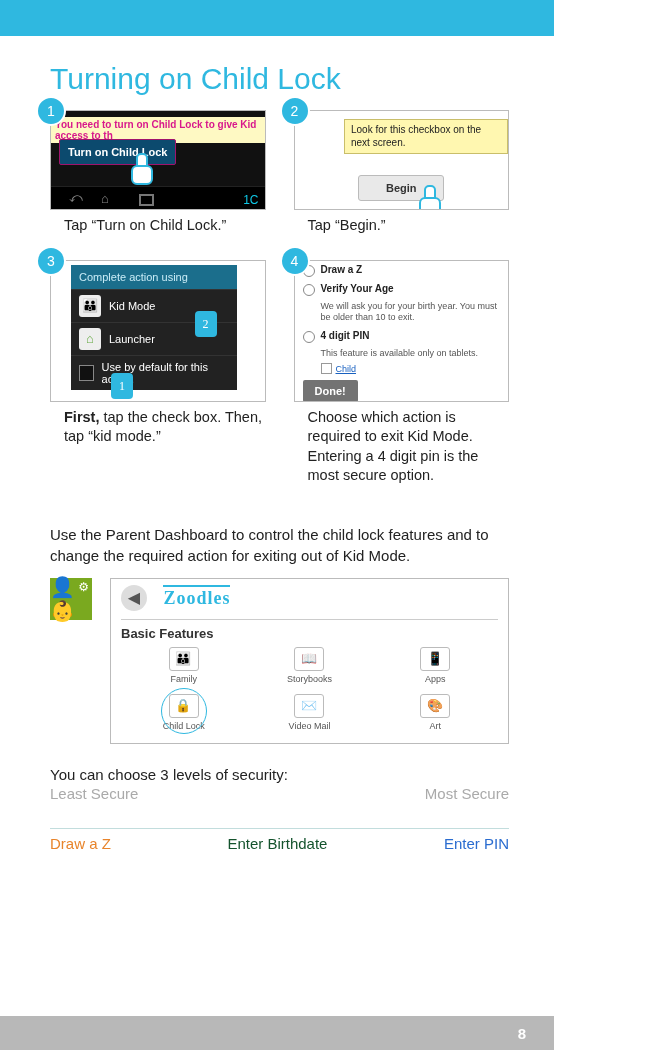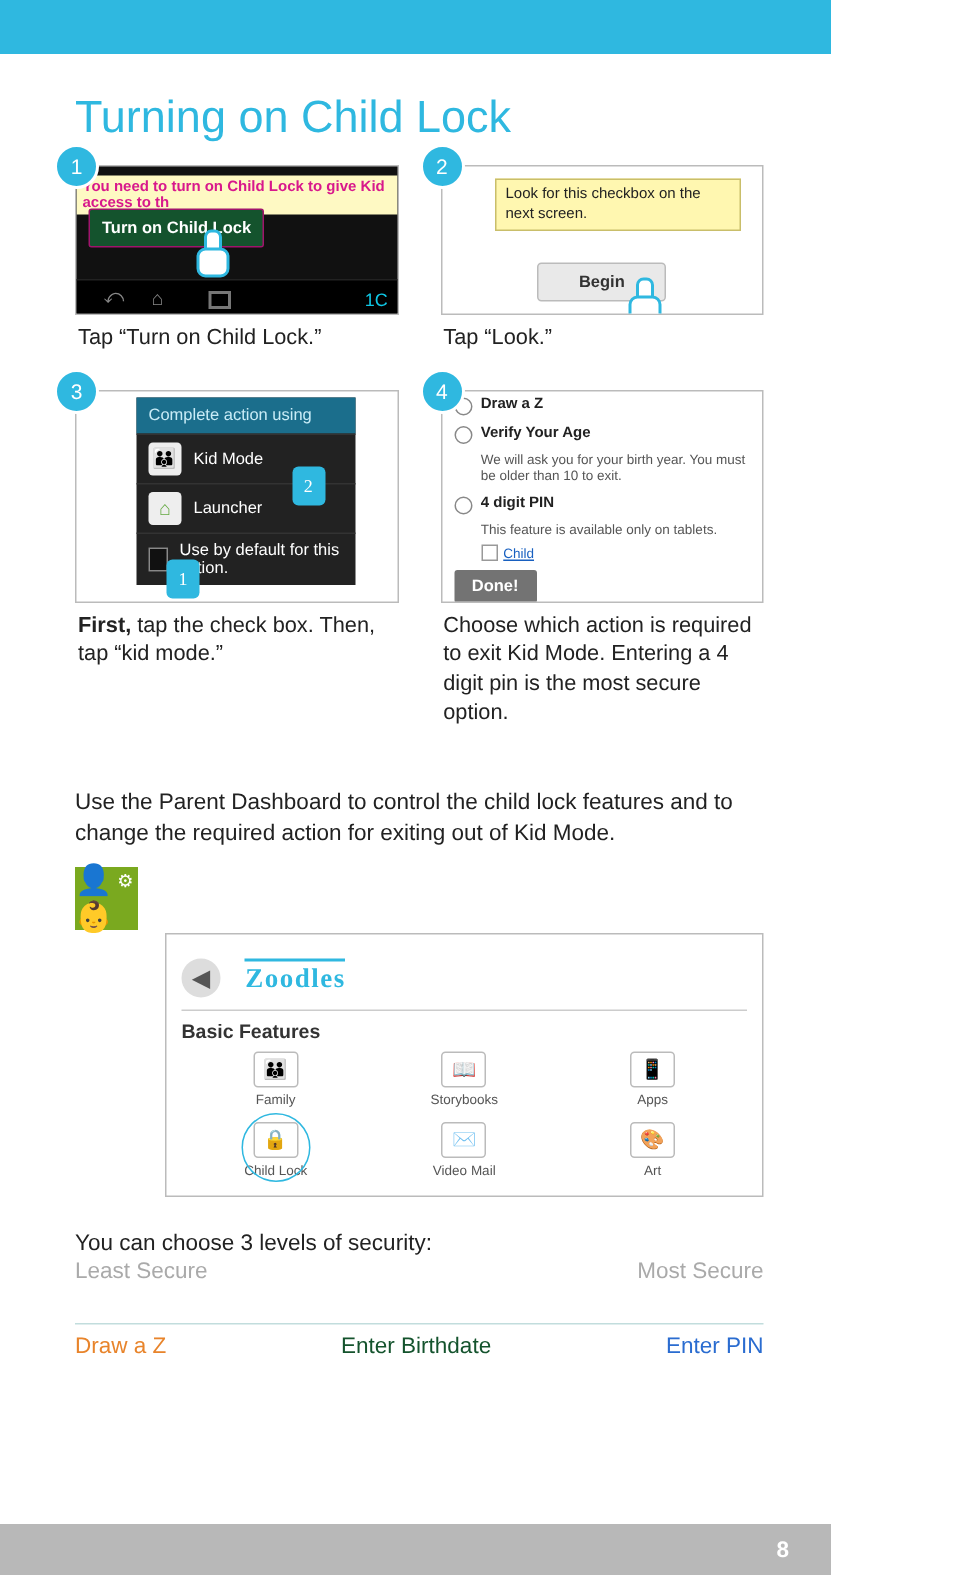--- a/index.html
+++ b/index.html
@@ -2,42 +2,42 @@
 <html><head>
 <meta charset="utf-8">
 <style>
   body { margin:0; font-family: Arial, Helvetica, sans-serif; color:#222; }
   .page { width:554px; height:1050px; position:relative; background:#fff; }
   .topbar { height:36px; background:#2fb8e0; }
   .content { padding: 18px 45px 0 50px; }
   .title { font-family: "Comic Sans MS", cursive, sans-serif; color:#2fb8e0; font-size:30px; margin: 8px 0 14px 0; font-weight:400; }
   .grid { display:grid; grid-template-columns: 1fr 1fr; column-gap: 28px; row-gap: 10px; }
   .thumb { border:1px solid #bbb; background:#fff; position:relative; height:98px; overflow:hidden; }
-  .caption { font-size:14.5px; line-height:1.35; margin:6px 2px 14px 2px; color:#222; }
+  .caption { font-size:14.5px; line-height:1.35; margin:6px 2px 14px 14px; color:#222; }
   .caption b { font-weight:700; }
   .badge { position:absolute; left:-14px; top:-14px; z-index:5; width:26px; height:26px; border-radius:50%; background:#2fb8e0; border:2px solid #fff; color:#fff; text-align:center; line-height:26px; font-size:14px; font-weight:400; }
   .cell { position:relative; }
 
   
   .t1 { background:#111; }
   .t1 .msg { position:absolute; left:0; right:0; top:6px; font-size:10px; color:#d8188c; font-weight:700; padding:2px 4px; background:#fef9c3; }
-  .t1 .btn { position:absolute; left:8px; top:28px; background:#14532d; color:#fff; font-size:11px; font-weight:700; padding:6px 8px; border:1px solid #a0146c; border-radius:2px; }
+  .t1 .btn { position:absolute; left:8px; top:28px; background:#0c4a6e; color:#fff; font-size:11px; font-weight:700; padding:6px 8px; border:1px solid #a0146c; border-radius:2px; }
   .t1 .navbar { position:absolute; left:0; right:0; bottom:0; height:22px; background:#000; border-top:1px solid #222; }
   .t1 .clock { position:absolute; right:6px; bottom:2px; color:#0fc8e6; font-size:12px; }
   .t1 .house { position:absolute; bottom:3px; left:50px; color:#888; font-size:13px; }
   .t1 .sq { position:absolute; bottom:3px; left:88px; width:11px; height:8px; border:2px solid #777; }
 
   
   .t2 { }
-  .t2 .tip { position:absolute; right:14px; top:8px; width:150px; background:#fff7b0; border:1px solid #c9be6a; padding:4px 6px; font-size:10px; line-height:1.25; }
+  .t2 .tip { position:absolute; right:0; top:8px; width:150px; background:#fff7b0; border:1px solid #c9be6a; padding:4px 6px; font-size:10px; line-height:1.25; }
   .t2 .begin { position:absolute; left:50%; transform:translateX(-50%); bottom:8px; width:84px; height:24px; background:#e9e9e9; border:1px solid #bbb; border-radius:3px; text-align:center; line-height:24px; font-size:11px; font-weight:700; color:#333; }
 
   
   .t3 { height:140px; }
-  .t3 .sheet { position:absolute; left:40px; right:28px; top:4px; background:#222; }
+  .t3 .sheet { position:absolute; left:20px; right:28px; top:4px; background:#222; }
   .t3 .hdr { background:#1b6e8c; color:#c9ecf7; font-size:11px; padding:6px 8px; }
   .t3 .row { display:flex; align-items:center; gap:8px; padding:5px 8px; color:#fff; font-size:11px; border-top:1px solid #333; }
   .t3 .ico { width:22px; height:22px; background:#eee; border-radius:3px; display:flex; align-items:center; justify-content:center; color:#36a; font-size:13px; }
   .t3 .chk { width:14px; height:14px; border:1px solid #888; background:#111; display:inline-block; vertical-align:middle; }
   .t3 .ptr { position:absolute; width:22px; height:26px; background:#2fb8e0; border-radius:4px; color:#fff; text-align:center; line-height:26px; font-size:12px; font-family:"Comic Sans MS",cursive; }
   .t3 .ptr1 { bottom:2px; left:60px; }
   .t3 .ptr2 { top:50px; right:48px; }
 
   
   .t4 { height:140px; }
@@ -47,21 +47,21 @@
   .t4 .edit { font-size:9px; margin-left:26px; display:flex; align-items:center; gap:4px; color:#1860c0; }
   .t4 .edit .editchk { width:9px; height:9px; border:1px solid #999; }
   .t4 .done { display:inline-block; background:#737373; color:#fff; font-size:11px; font-weight:700; padding:5px 12px; border-radius:2px; margin:6px 0 0 8px; }
 
   .para { font-size:15px; line-height:1.4; margin: 24px 0 12px 0; color:#222; }
 
   
   .dashwrap { display:flex; align-items:flex-start; gap:18px; margin-top:8px; }
   .parenticon { width:42px; height:42px; background:#7aa91f; display:flex; align-items:center; justify-content:center; color:#fff; font-size:20px; position:relative; flex:0 0 auto; }
   .parenticon .gear { position:absolute; top:2px; right:3px; font-size:12px; }
-  .dashboard { border:1px solid #bbb; flex:1; padding:16px 10px 12px 10px; background:#fff;margin-top:44px; }
+  .dashboard { border:1px solid #bbb; flex:1; padding:6px 10px 12px 10px; background:#fff; }
   .backbtn { width:26px; height:26px; background:#ddd; border-radius:50%; display:inline-flex; align-items:center; justify-content:center; font-size:16px; color:#555; }
   .brand { display:inline-block; font-family:"Comic Sans MS",cursive; color:#2fb8e0; font-weight:700; letter-spacing:1px; font-size:18px; vertical-align:top; border-top:2px solid #2fb8e0; padding-top:1px; margin-left:12px; }
   .sectionhdr { font-weight:700; font-size:13px; margin:8px 0 6px 0; color:#333; border-top:1px solid #ccc; padding-top:6px; }
   .featgrid { display:grid; grid-template-columns: repeat(3,1fr); row-gap:10px; }
   .feat { text-align:center; font-size:9px; color:#555; position:relative; }
   .feat .fi { width:28px; height:22px; border:1px solid #bbb; border-radius:3px; margin:0 auto 3px auto; display:flex; align-items:center; justify-content:center; font-size:13px; }
   .circle { position:absolute; left:50%; top:-6px; transform:translateX(-50%); width:44px; height:44px; border:1px solid #2fb8e0; border-radius:50%; pointer-events:none; }
 
   .levels { margin-top:22px; font-size:15px; }
   .spectrum { display:flex; justify-content:space-between; font-size:15px; color:#aaa; margin-top:2px; }
@@ -110,21 +110,21 @@
       <div class="cell">
         <div class="badge">2</div>
         <div class="thumb t2">
           <div class="tip">Look for this checkbox on the next screen.</div>
           <div class="begin">Begin</div>
           <div class="hand hand2">
               <div class="finger"></div>
               <div class="palm"></div>
             </div>
         </div>
-        <div class="caption">Tap “Look.”</div>
+        <div class="caption">Tap “Begin.”</div>
       </div>
 
       <div class="cell">
         <div class="badge">3</div>
         <div class="thumb t3">
           <div class="sheet">
             <div class="hdr">Complete action using</div>
             <div class="row">
               <span class="ico">👪</span>
               <span>Kid Mode</span>

